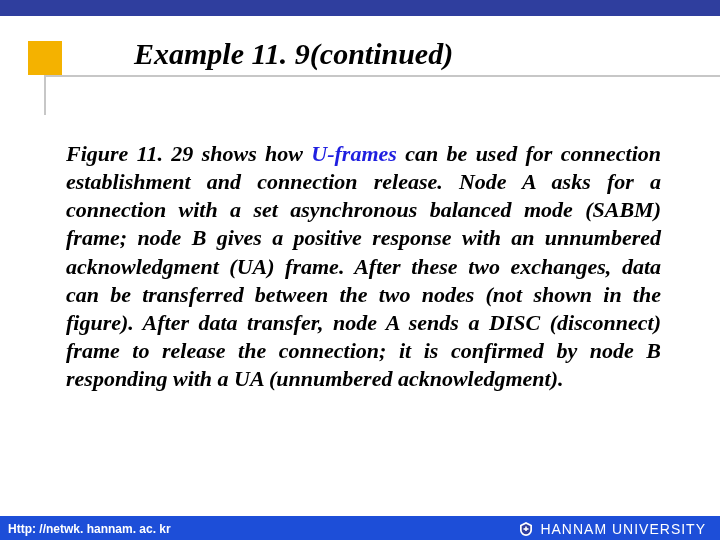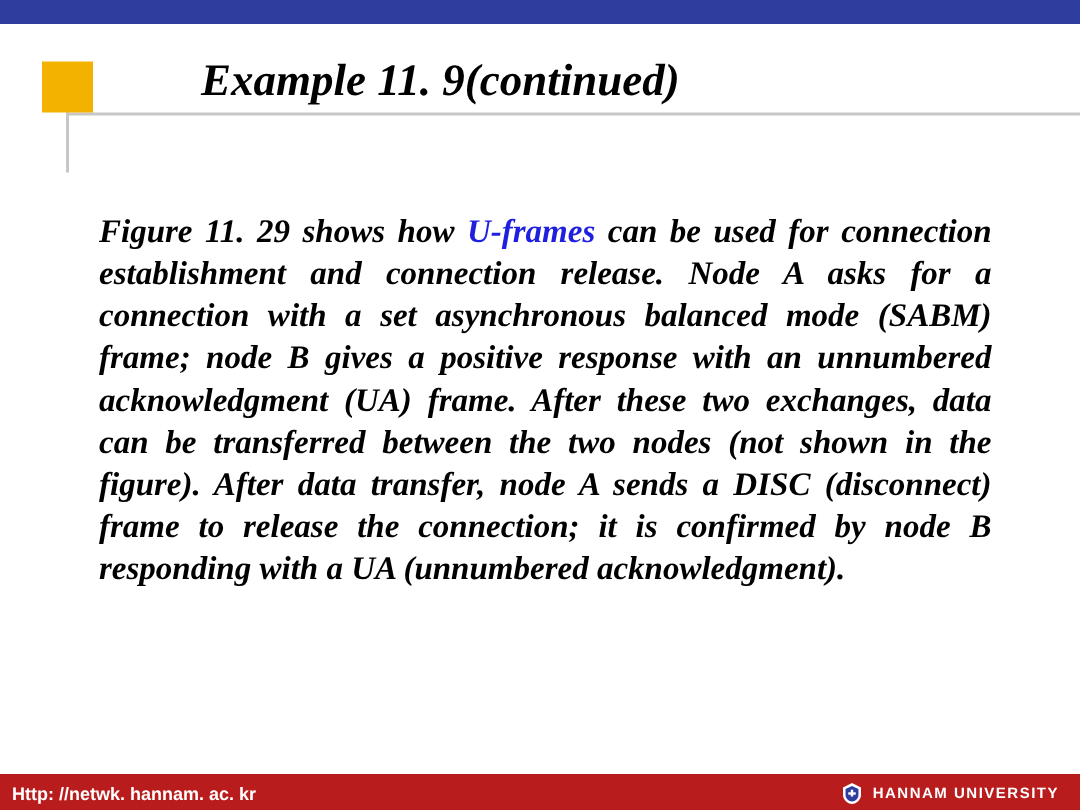--- a/index.html
+++ b/index.html
@@ -11,24 +11,24 @@
   .title-block { position: absolute; top: 25px; left: 0; width: 100%; height: 70px; }
   .title-block .yellow { position: absolute; left: 28px; top: 16px; width: 34px; height: 34px; background: #f4b200; z-index: 1; }
   .title-block .hline { position: absolute; left: 44px; right: 0; top: 50px; height: 2px; background: #c7c7c7; z-index: 0; }
   .title-block .vline { position: absolute; left: 44px; top: 34px; width: 2px; height: 56px; background: #c7c7c7; z-index: 0; }
   .title-text { position: absolute; left: 110px; top: 12px; font-size: 30px; font-weight: bold; font-style: italic; color: #000; z-index: 2; margin-left: 24px; }
 
   .body-zone { position: absolute; left: 66px; top: 140px; width: 595px; }
   .body-zone p { font-size: 22px; line-height: 1.28; font-style: italic; text-align: justify; color: #000; font-weight: bold; }
   .body-zone .key { color: #1f1fe0; }
 
-  .footer { position: absolute; left: 0; bottom: 0; width: 100%; height: 24px; background: #b91c1c; display: flex; align-items: center; justify-content: space-between; padding: 2px 14px 0 8px; text-align: right; }
+  .footer { position: absolute; left: 0; bottom: 0; width: 100%; height: 24px; background: #1d4ed8; display: flex; align-items: center; justify-content: space-between; padding: 2px 14px 0 8px; text-align: right; }
   .footer-left { color: #fff; font-family: Arial, Helvetica, sans-serif; font-size: 12px; font-weight: bold; font-style: normal; }
   .footer-right { display: flex; align-items: center; gap: 6px; }
-  .footer-right .uni { color: #fff; font-family: Arial, Helvetica, sans-serif; font-size: 10px; font-weight: bold; letter-spacing: 1px; }
+  .footer-right .uni { color: #fff; font-family: Arial, Helvetica, sans-serif; font-size: 14px; font-weight: normal; letter-spacing: 1px; }
   .footer-right .logo { width: 16px; height: 16px; }
   .footer-right .logo svg { width: 16px; height: 16px; display: block; }
 </style>
 </head>
 <body>
 
 <div class="slide">
   <div class="topbar"></div>
 
   <div class="title-block">

